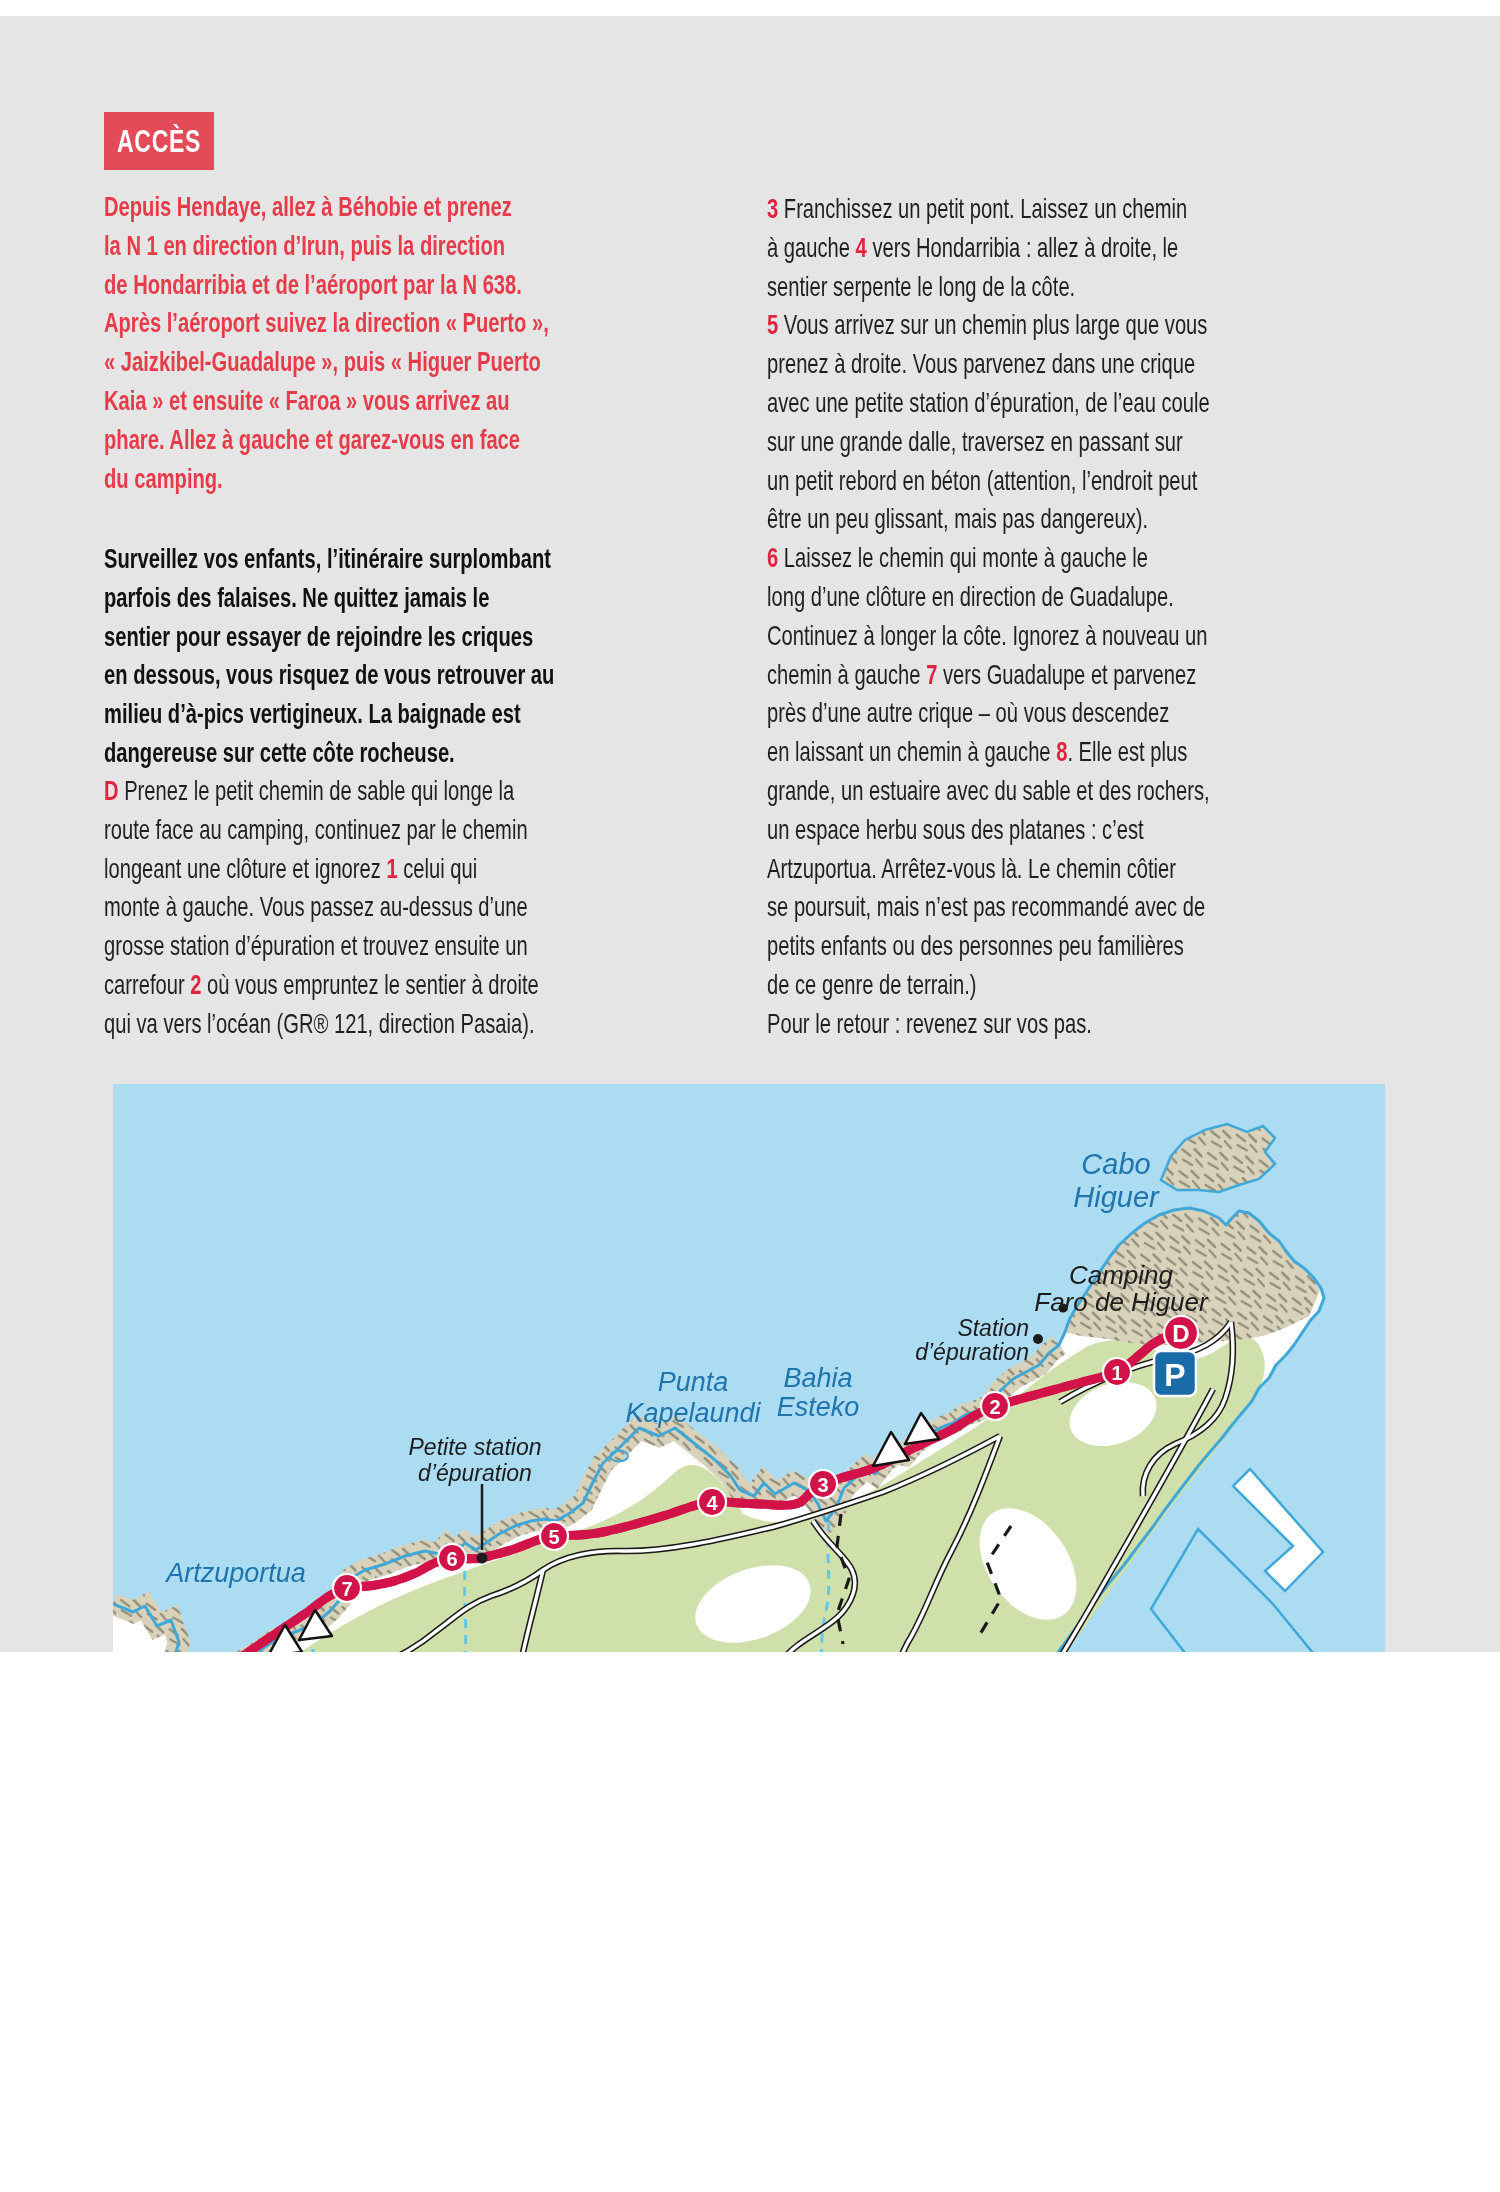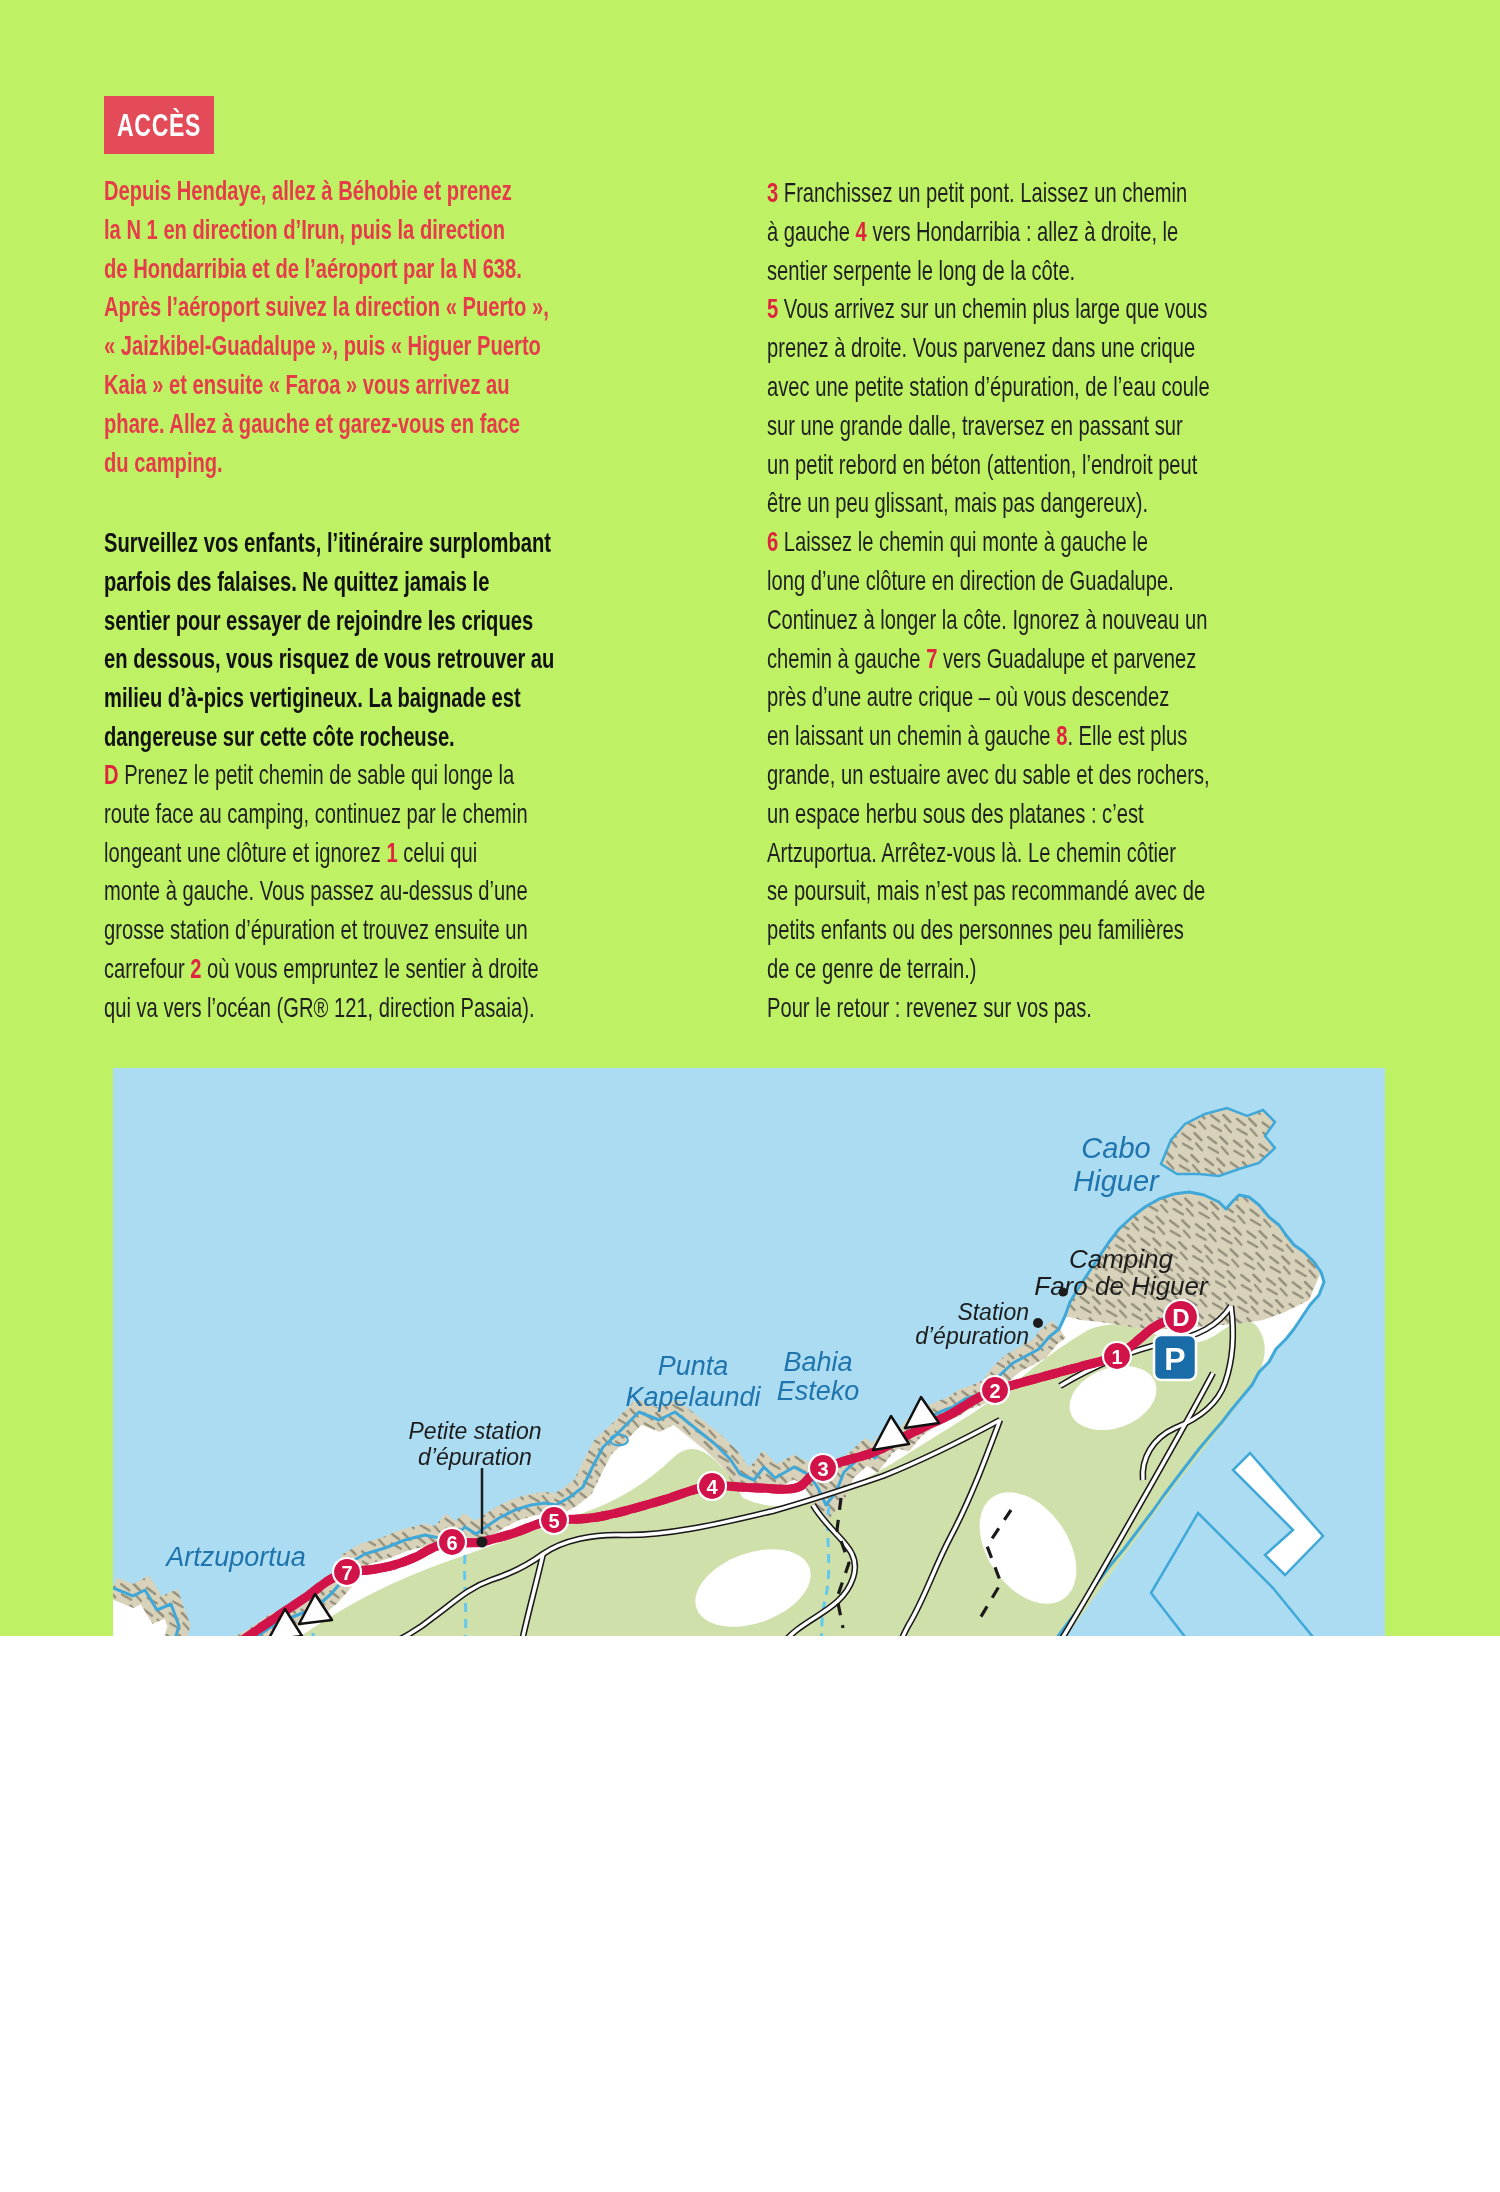--- a/index.html
+++ b/index.html
@@ -1,17 +1,17 @@
 <!DOCTYPE html>
 <html><head>
 <meta charset="utf-8">
 <style>
   html,body{margin:0;padding:0;background:#ffffff;}
-  #page{position:relative;width:1500px;height:1636px;background:#bef264;overflow:hidden;
-        font-family:"Liberation Sans",sans-serif;}
+  #page{position:relative;width:1500px;height:1636px;background:#e5e5e5;overflow:hidden;
+        font-family:"Liberation Sans",sans-serif;margin-top:16px;}
   
   .col{position:absolute;transform:scaleX(0.72);transform-origin:left top;}
   .badge{position:absolute;left:0;top:96px;display:inline-block;background:#e24b57;color:#fff;
          font-weight:700;font-size:32px;line-height:34px;padding:12px 18px;letter-spacing:1px;}
   .para{position:absolute;left:0;}
   .para .line{height:38.8px;line-height:38.8px;white-space:nowrap;}
   .para.red .line{color:#e63c4a;font-weight:700;font-size:28px;}
   .para.warn .line{color:#111;font-weight:700;font-size:28px;}
   .para.body .line{color:#1f1f1f;font-weight:400;font-size:28px;}
   .rnum{color:#e0243f;font-weight:700;}

